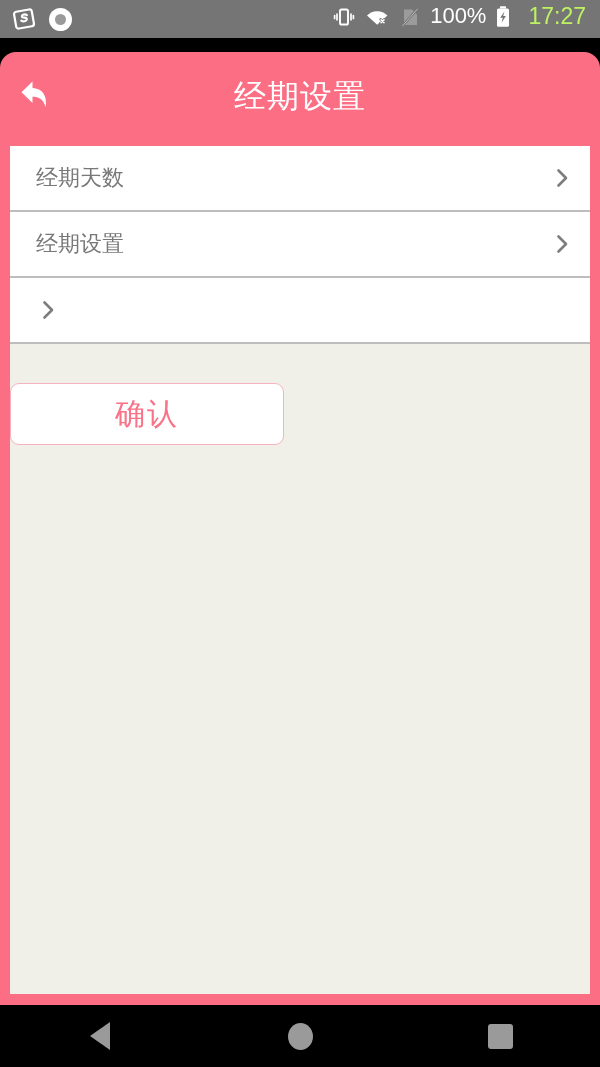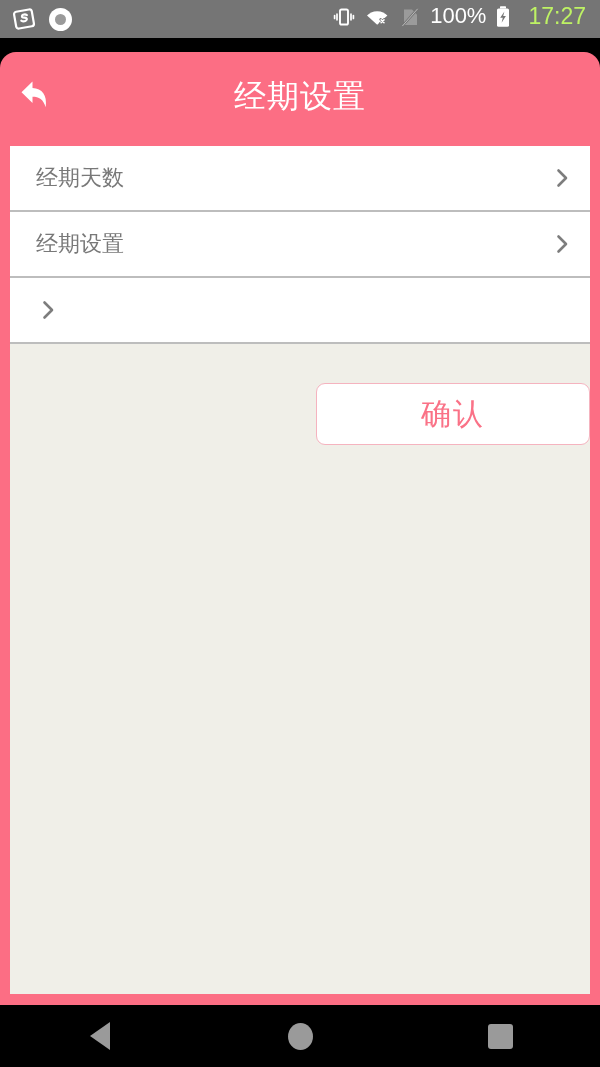--- a/index.html
+++ b/index.html
@@ -147,21 +147,21 @@
     height: 24px;
     display: flex;
     align-items: center;
     justify-content: center;
   }
 
   
   .confirm-wrap {
     margin-top: 39px;
     display: flex;
-    justify-content: flex-end;
+    justify-content: flex-start;
     border-radius: 17px;
   }
   .confirm-btn {
     width: 274px;
     height: 62px;
     background: #ffffff;
     border: 1px solid #f5b3bf;
     border-radius: 9px;
     color: #fa7287;
     font-size: 30px;

